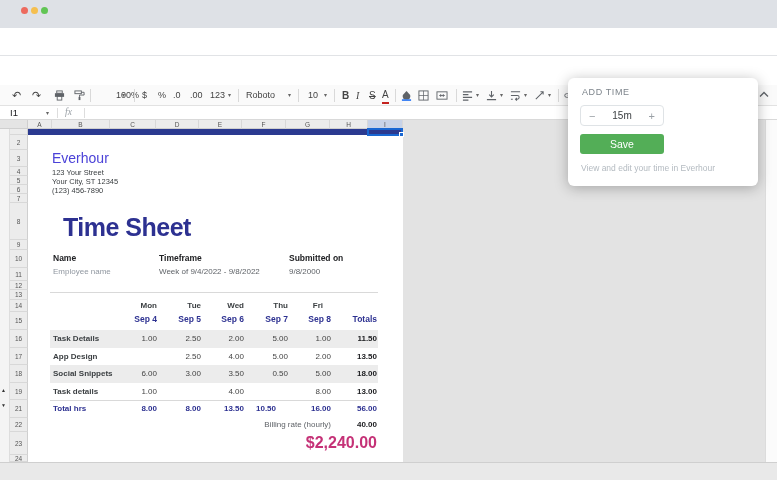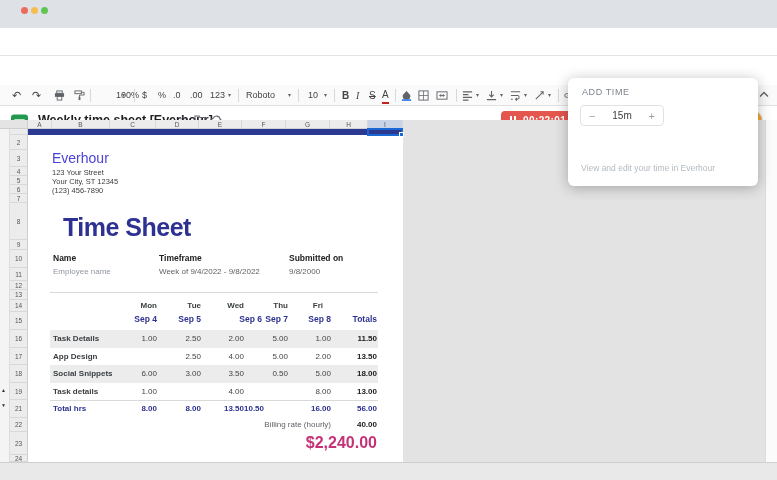--- a/index.html
+++ b/index.html
@@ -279,20 +279,27 @@
           <path d="M3.5 9V6M6 9V3.5M8.5 9V5" stroke="#5f6368" stroke-width="1.3"></path>
         </svg>
       </div>
       <div class="abs" style="left: 759px; top: 6px;">
         <svg width="10" height="7" viewBox="0 0 10 7">
           <path d="M1 5.5 5 1.5 9 5.5" fill="none" stroke="#5f6368" stroke-width="1.3"></path>
         </svg>
       </div>
     </div>
 
+  <div class="abs" id="formulabar">
+    <span class="abs" style="left:10px;top:1px;font-size:9.5px;color:#202124">I1</span>
+    <span class="abs caret" style="left:46px;top:3px">▾</span>
+    <div class="abs" style="left:57px;top:2px;width:1px;height:10px;background:#ddd"></div>
+    <span class="abs" style="left:65px;top:1px;font-size:9.5px;color:#9aa0a6;font-style:italic;font-family:'Liberation Serif',serif">fx</span>
+    <div class="abs" style="left:84px;top:2px;width:1px;height:10px;background:#ddd"></div>
+  </div>
 
   <div class="abs" id="sheet">
     <div class="abs" id="canvasgray"></div>
     <div class="abs" id="corner"></div>
     <div class="abs" id="gutter"></div>
     <div id="colheads">
         <div class="colhead abs" style="left: 28px; width: 24px;">A</div>
         <div class="colhead abs" style="left: 52px; width: 58px;">B</div>
         <div class="colhead abs" style="left: 110px; width: 46px;">C</div>
         <div class="colhead abs" style="left: 156px; width: 43px;">D</div>
@@ -342,21 +349,21 @@
         <div class="cellL abs" style="position: absolute; left: 159px; top: 133px; font-size: 8.5px; font-weight: bold; color: rgb(32, 33, 36);">Timeframe</div>
         <div class="cellL abs" style="position: absolute; left: 289px; top: 133px; font-size: 8.5px; font-weight: bold; color: rgb(32, 33, 36); text-align: center;">Submitted on</div>
         <div class="cellL abs" style="position: absolute; left: 53px; top: 147px; font-size: 8px; color: rgb(144, 151, 160);">Employee name</div>
         <div class="cellL abs" style="position: absolute; left: 159px; top: 147px; font-size: 8px; color: rgb(95, 99, 104); text-align: right;">Week of 9/4/2022 - 9/8/2022</div>
         <div class="cellL abs" style="position: absolute; left: 289px; top: 147px; font-size: 8px; color: rgb(95, 99, 104);">9/8/2000</div>
         <div class="cellR abs" style="left: 111px; top: 181px; width: 46px; text-align: right; font-size: 8px; font-weight: bold; color: rgb(60, 64, 67);">Mon</div>
         <div class="cellR abs" style="left: 111px; top: 194px; width: 46px; text-align: right; font-size: 8.5px; font-weight: bold; color: rgb(45, 49, 145);">Sep 4</div>
         <div class="cellR abs" style="left: 155px; top: 181px; width: 46px; text-align: right; font-size: 8px; font-weight: bold; color: rgb(60, 64, 67);">Tue</div>
         <div class="cellR abs" style="left: 155px; top: 194px; width: 46px; text-align: right; font-size: 8.5px; font-weight: bold; color: rgb(45, 49, 145);">Sep 5</div>
         <div class="cellR abs" style="left: 198px; top: 181px; width: 46px; text-align: right; font-size: 8px; font-weight: bold; color: rgb(60, 64, 67);">Wed</div>
-        <div class="cellR abs" style="left: 198px; top: 194px; width: 64px; text-align: right; font-size: 8.5px; font-weight: bold; color: rgb(45, 49, 145);">Sep 6</div>
+        <div class="cellR abs" style="left: 198px; top: 194px; width: 46px; text-align: right; font-size: 8.5px; font-weight: bold; color: rgb(45, 49, 145);">Sep 6</div>
         <div class="cellR abs" style="left: 242px; top: 181px; width: 46px; text-align: right; font-size: 8px; font-weight: bold; color: rgb(60, 64, 67);">Thu</div>
         <div class="cellR abs" style="left: 242px; top: 194px; width: 46px; text-align: right; font-size: 8.5px; font-weight: bold; color: rgb(45, 49, 145);">Sep 7</div>
         <div class="cellR abs" style="left: 285px; top: 181px; width: 38px; text-align: right; font-size: 8px; font-weight: bold; color: rgb(60, 64, 67);">Fri</div>
         <div class="cellR abs" style="left: 285px; top: 194px; width: 46px; text-align: right; font-size: 8.5px; font-weight: bold; color: rgb(45, 49, 145);">Sep 8</div>
         <div class="cellR abs" style="left: 317px; top: 194px; width: 60px; text-align: right; font-size: 8.5px; font-weight: bold; color: rgb(45, 49, 145);">Totals</div>
         <div class="cellL abs" style="position: absolute; left: 53px; top: 214px; font-size: 8px; font-weight: bold; color: rgb(60, 64, 67);">Task Details</div>
         <div class="cellR abs" style="left: 113px; top: 214px; width: 44px; text-align: right; font-size: 8px; color: rgb(68, 68, 68);">1.00</div>
         <div class="cellR abs" style="left: 157px; top: 214px; width: 44px; text-align: right; font-size: 8px; color: rgb(68, 68, 68);">2.50</div>
         <div class="cellR abs" style="left: 200px; top: 214px; width: 44px; text-align: right; font-size: 8px; color: rgb(68, 68, 68);">2.00</div>
         <div class="cellR abs" style="left: 244px; top: 214px; width: 44px; text-align: right; font-size: 8px; color: rgb(68, 68, 68);">5.00</div>
@@ -377,21 +384,21 @@
         <div class="cellR abs" style="left: 327px; top: 249px; width: 50px; text-align: right; font-size: 8px; font-weight: bold; color: rgb(32, 33, 36);">18.00</div>
         <div class="cellL abs" style="position: absolute; left: 53px; top: 266.5px; font-size: 8px; font-weight: bold; color: rgb(60, 64, 67);">Task details</div>
         <div class="cellR abs" style="left: 113px; top: 266.5px; width: 44px; text-align: right; font-size: 8px; color: rgb(68, 68, 68);">1.00</div>
         <div class="cellR abs" style="left: 200px; top: 266.5px; width: 44px; text-align: right; font-size: 8px; color: rgb(68, 68, 68);">4.00</div>
         <div class="cellR abs" style="left: 287px; top: 266.5px; width: 44px; text-align: right; font-size: 8px; color: rgb(68, 68, 68);">8.00</div>
         <div class="cellR abs" style="left: 327px; top: 266.5px; width: 50px; text-align: right; font-size: 8px; font-weight: bold; color: rgb(32, 33, 36);">13.00</div>
         <div class="cellL abs" style="position: absolute; left: 53px; top: 284px; font-size: 8px; font-weight: bold; color: rgb(45, 49, 145);">Total hrs</div>
         <div class="cellR abs" style="left: 113px; top: 284px; width: 44px; text-align: right; font-size: 8px; font-weight: bold; color: rgb(45, 49, 145);">8.00</div>
         <div class="cellR abs" style="left: 157px; top: 284px; width: 44px; text-align: right; font-size: 8px; font-weight: bold; color: rgb(45, 49, 145);">8.00</div>
         <div class="cellR abs" style="left: 200px; top: 284px; width: 44px; text-align: right; font-size: 8px; font-weight: bold; color: rgb(45, 49, 145);">13.50</div>
-        <div class="cellR abs" style="left: 244px; top: 284px; width: 44px; text-align: left; font-size: 8px; font-weight: bold; color: rgb(45, 49, 145);">10.50</div>
+        <div class="cellR abs" style="left: 244px; top: 284px; width: 44px; text-align: center; font-size: 8px; font-weight: bold; color: rgb(45, 49, 145);">10.50</div>
         <div class="cellR abs" style="left: 287px; top: 284px; width: 44px; text-align: right; font-size: 8px; font-weight: bold; color: rgb(45, 49, 145);">16.00</div>
         <div class="cellR abs" style="left: 327px; top: 284px; width: 50px; text-align: right; font-size: 8px; font-weight: bold; color: rgb(45, 49, 145);">56.00</div>
         <div class="cellR abs" style="left: 211px; top: 300px; width: 120px; text-align: right; font-size: 8px; color: rgb(95, 99, 104);">Billing rate (hourly)</div>
         <div class="cellR abs" style="left: 327px; top: 300px; width: 50px; text-align: right; font-size: 8px; font-weight: bold; color: rgb(32, 33, 36);">40.00</div>
         <div class="cellR abs" style="left: 257px; top: 314px; width: 120px; text-align: right; font-size: 16px; font-weight: bold; color: rgb(197, 50, 119);">$2,240.00</div>
       </div>
     <div class="abs" id="selbox"></div>
     <div class="abs" id="selhandle"></div>
     <span class="htri" style="top:268px">▲</span>
     <span class="htri" style="top:283px">▼</span>
@@ -404,15 +411,16 @@
     
   </div>
 
   <div class="abs" id="popup">
     <div id="popuptitle">ADD TIME</div>
     <div id="stepper">
       <span class="pm">−</span>
       <span id="durval">15m</span>
       <span class="pm">+</span>
     </div>
+    <button id="savebtn">Save</button>
     <div id="popupfooter">View and edit your time in Everhour</div>
   </div>
 </div>
 
 </body></html>

